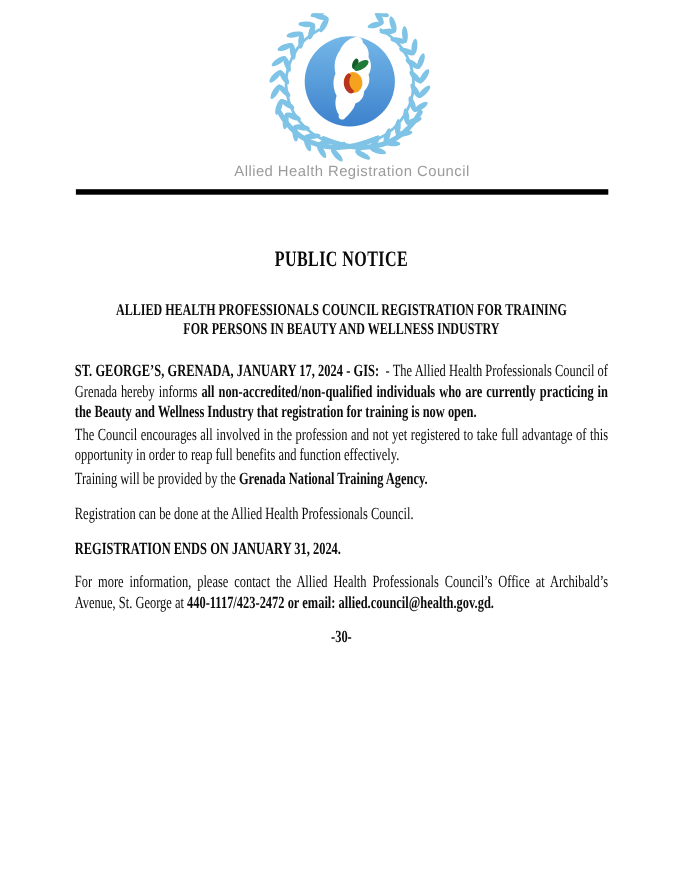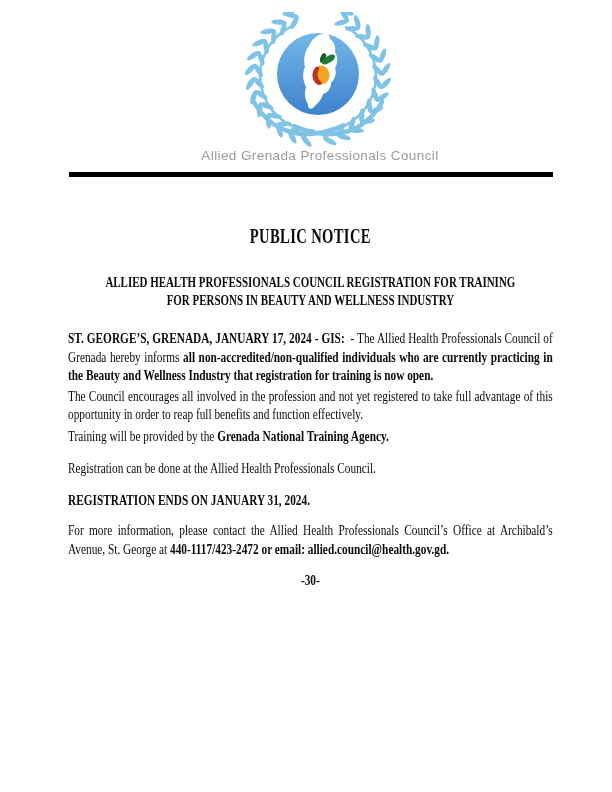--- a/index.html
+++ b/index.html
@@ -119,21 +119,21 @@
 
     <g transform="rotate(-10 103 63)">
       <ellipse cx="103" cy="63" rx="8.5" ry="9.5" fill="#f5a31f"></ellipse>
       <path d="M 99 54.5 C 93.5 59 93 67 97.5 71.5 C 99.5 73.5 102 72.5 102.5 70.5
                C 98.5 66.5 98.8 60 102.5 56.5 C 102 54.5 100.5 53.8 99 54.5 Z" fill="#b8341f"></path>
     </g>
     <ellipse cx="105" cy="46" rx="5" ry="2.6" transform="rotate(-70 105 46)" fill="#145c28"></ellipse>
     <ellipse cx="110.5" cy="47.5" rx="7.5" ry="3.4" transform="rotate(-33 110.5 47.5)" fill="#1f7a38"></ellipse>
   </svg>
 
-  <div class="logo-caption">Allied Grenada Professionals Council</div>
+  <div class="logo-caption">Allied Health Registration Council</div>
 
   <div class="rule"></div>
 
   <div class="content">
 
     <h1 class="doc-title">PUBLIC NOTICE</h1>
 
     <div class="doc-subtitle">
       <div>ALLIED HEALTH PROFESSIONALS COUNCIL REGISTRATION FOR TRAINING</div>
       <div>FOR PERSONS IN BEAUTY AND WELLNESS INDUSTRY</div>

